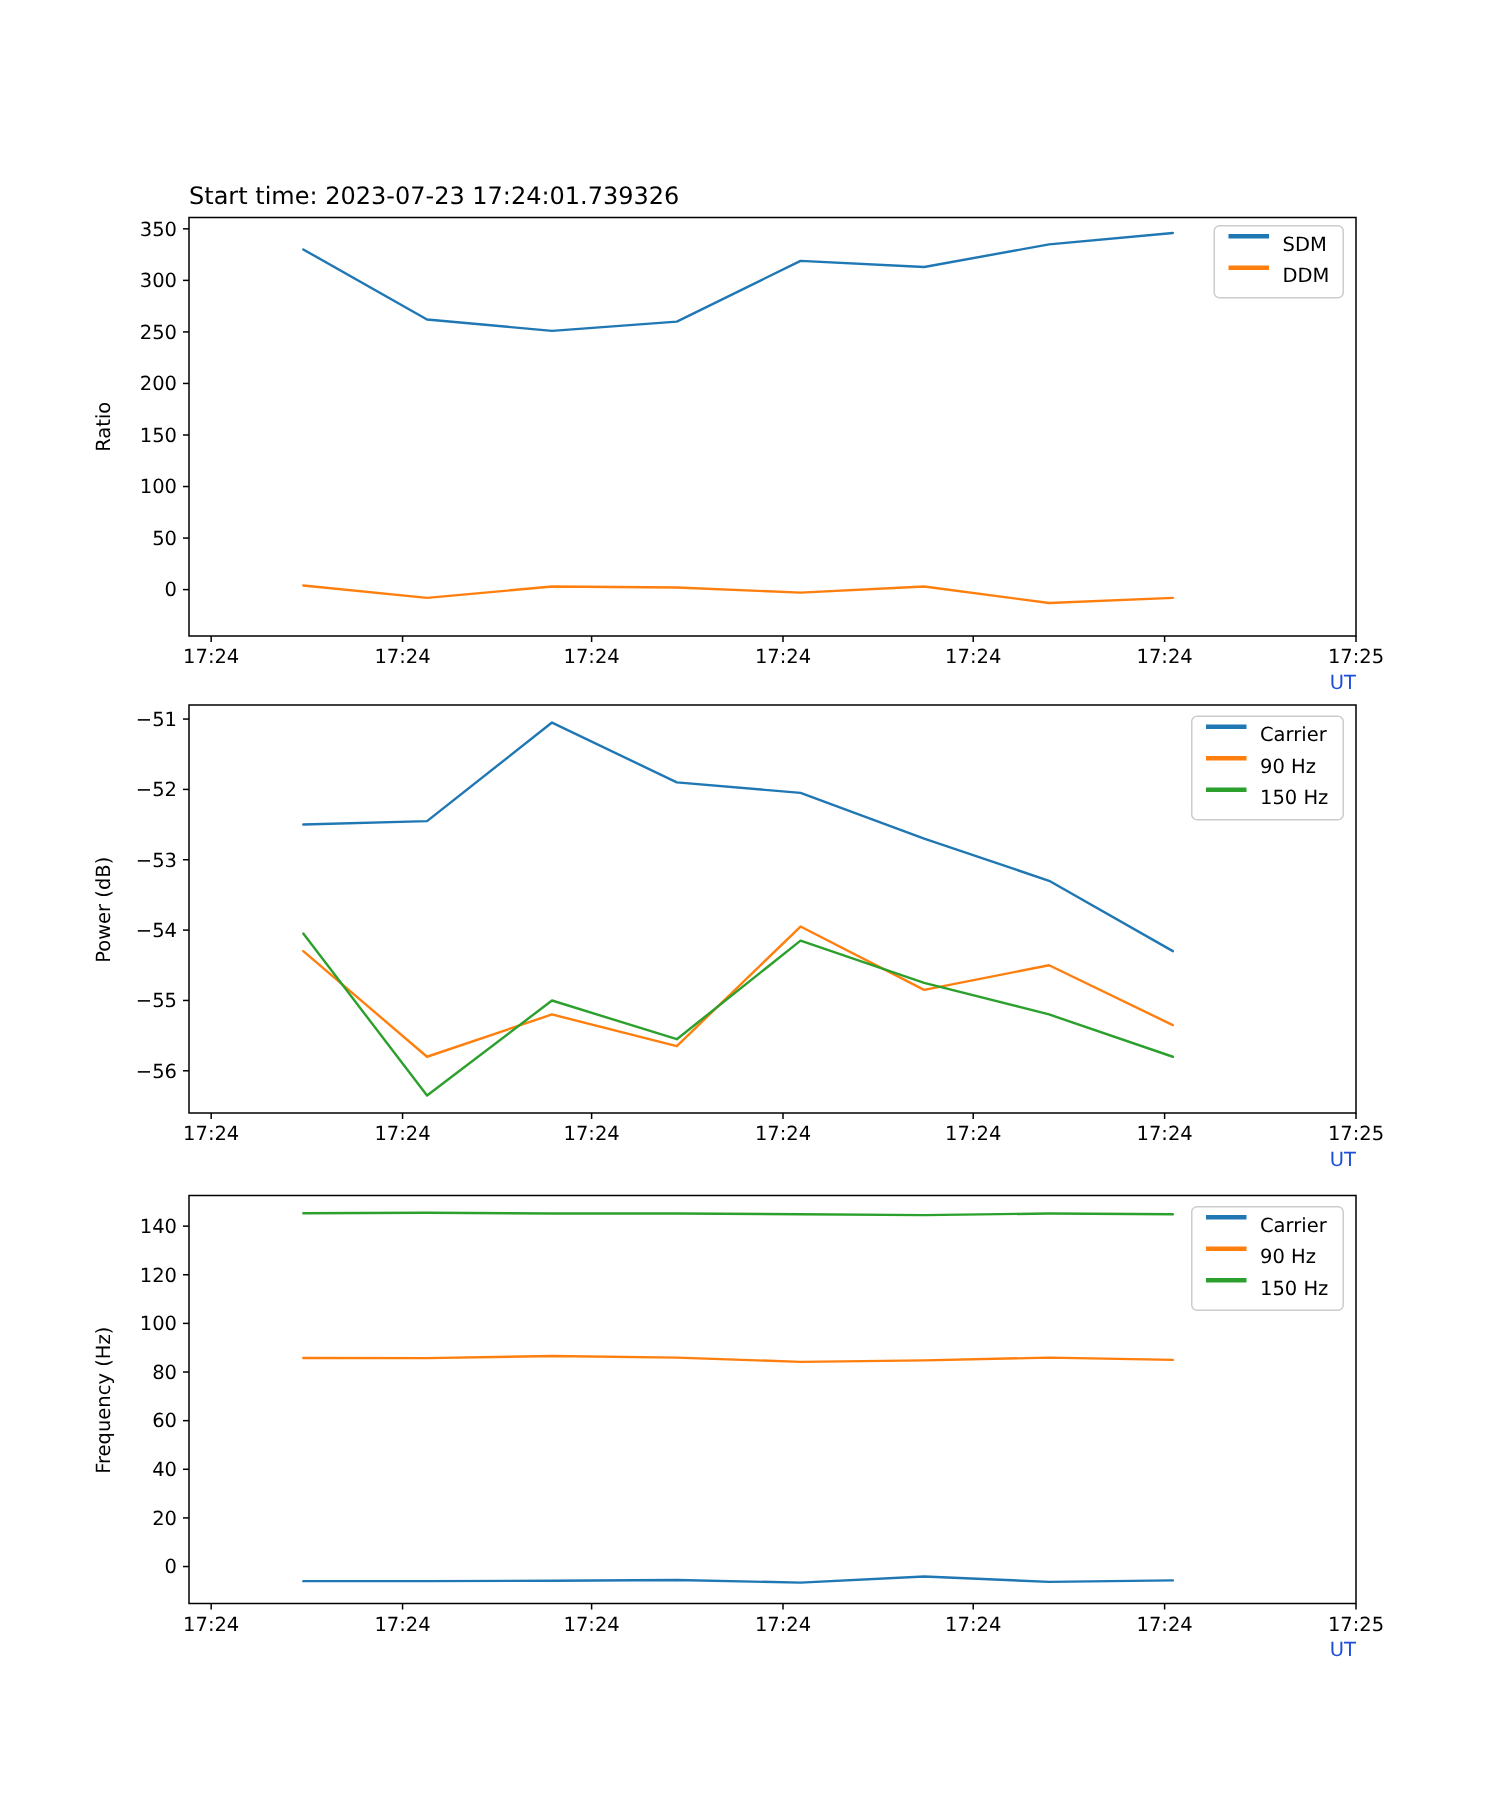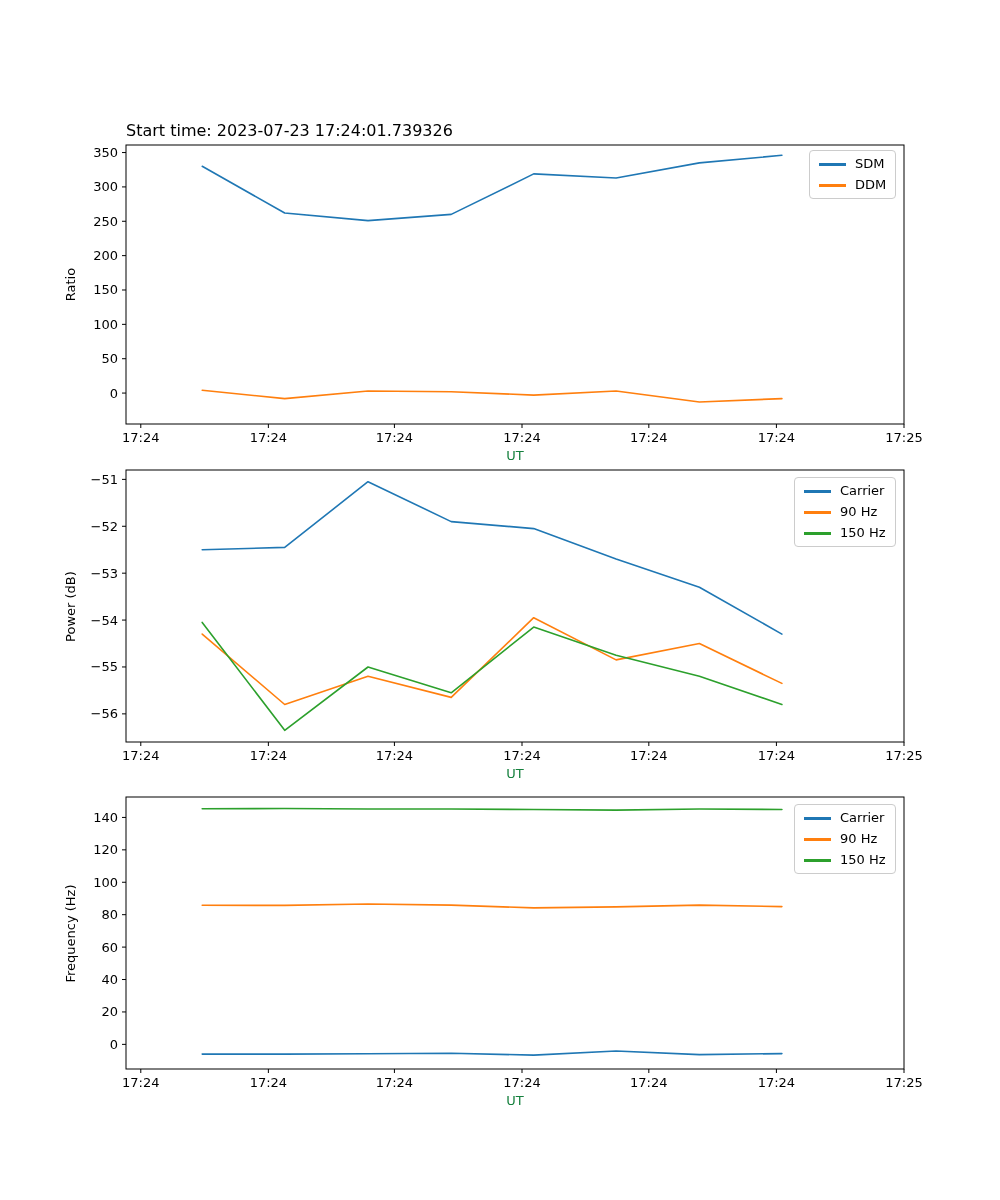--- a/index.html
+++ b/index.html
@@ -4,30 +4,30 @@
 <style>
   html,body{margin:0;padding:0;background:#fff;font-family:"DejaVu Sans",sans-serif;}
   .figure{position:relative;width:1000px;height:1200px;background:#ffffff;overflow:hidden;color:#000;}
   #chart-svg{position:absolute;left:0;top:0;}
   .title{position:absolute;left:126px;top:121px;width:778px;text-align:left;font-size:16px;color:#000;white-space:nowrap;}
   .ylabel{position:absolute;width:300px;height:17px;text-align:center;font-size:13px;color:#000;
           transform:rotate(-90deg);white-space:nowrap;}
   .ylabel-0{left:-79px;top:276px;}
   .ylabel-1{left:-79px;top:598px;}
   .ylabel-2{left:-79px;top:925px;}
-  .xlabel{position:absolute;left:126px;width:778px;text-align:center;font-size:13px;color:#15803d;}
+  .xlabel{position:absolute;left:126px;width:778px;text-align:right;font-size:13px;color:#1d4ed8;}
   .xlabel-0{top:448px;}
   .xlabel-1{top:766px;}
   .xlabel-2{top:1093px;}
   .legend{position:absolute;background:rgba(255,255,255,0.85);border:1px solid #ccc;border-radius:4px;
           padding:5px 9px;display:flex;flex-direction:column;gap:5px;font-size:13px;color:#000;}
   .legend-0{left:809px;top:150px;}
   .legend-1{left:794px;top:477px;}
   .legend-2{left:794px;top:804px;}
-  .legend-item{display:flex;align-items:center;gap:9px;line-height:16px;white-space:nowrap;}
+  .legend-item{display:flex;align-items:flex-start;gap:9px;line-height:16px;white-space:nowrap;}
   .swatch{display:inline-block;width:27px;height:3px;flex:0 0 27px;}
   .tick-text{font-size:13px;font-family:"DejaVu Sans",sans-serif;fill:#000;}
 </style>
 </head>
 <body>
 
 <div class="figure">
   <svg id="chart-svg" width="1000" height="1200">
       <rect x="126" y="145" width="778" height="279" fill="none" stroke="#000000" stroke-width="1"></rect>
       <line x1="122" y1="393.076354679803" x2="126" y2="393.076354679803" stroke="#000000" stroke-width="1"></line>

